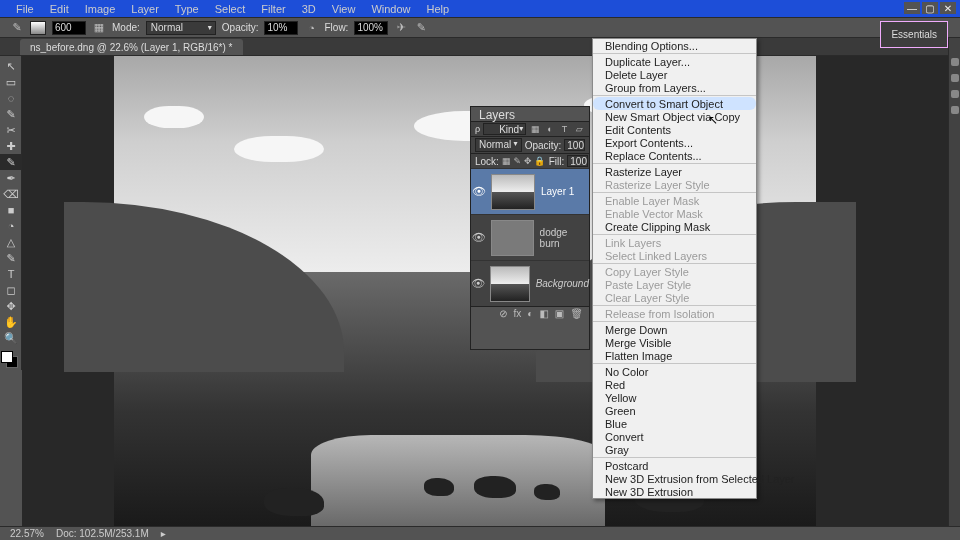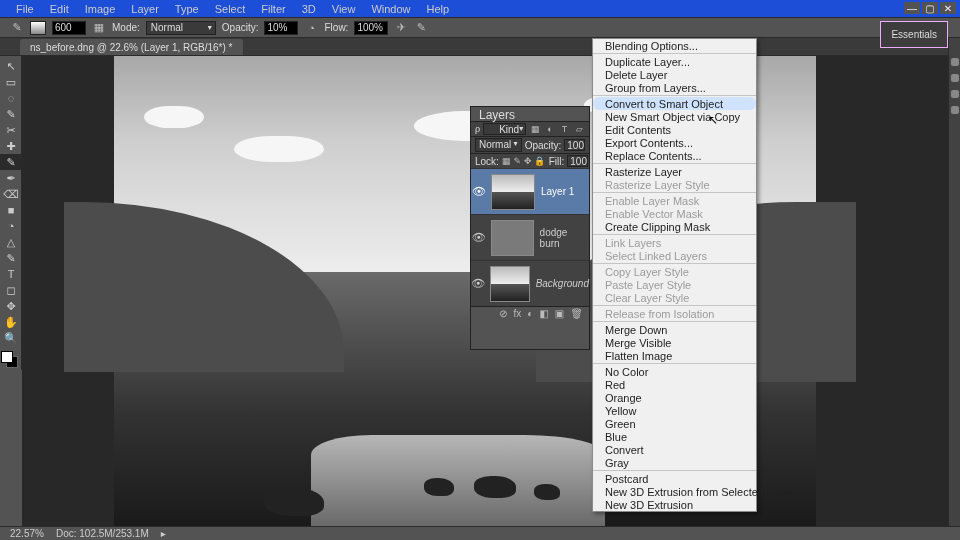--- a/index.html
+++ b/index.html
@@ -339,21 +339,20 @@
     <div class="item disabled">Clear Layer Style</div>
     <hr>
     <div class="item disabled">Release from Isolation</div>
     <hr>
     <div class="item">Merge Down</div>
     <div class="item">Merge Visible</div>
     <div class="item">Flatten Image</div>
     <hr>
     <div class="item">No Color</div>
     <div class="item">Red</div>
-    <div class="item">Orange</div>
     <div class="item">Yellow</div>
     <div class="item">Green</div>
     <div class="item">Blue</div>
     <div class="item">Convert</div>
     <div class="item">Gray</div>
     <hr>
     <div class="item">Postcard</div>
     <div class="item">New 3D Extrusion from Selected Layer</div>
     <div class="item">New 3D Extrusion</div>
   </div>

